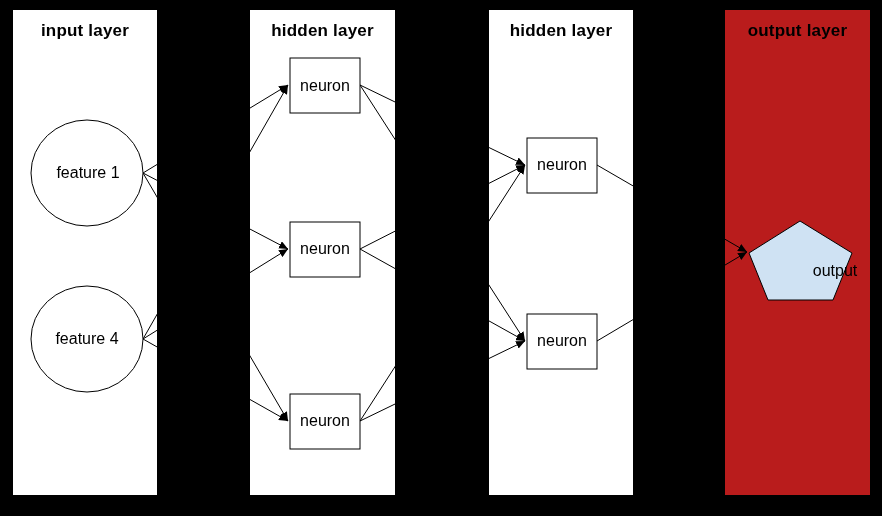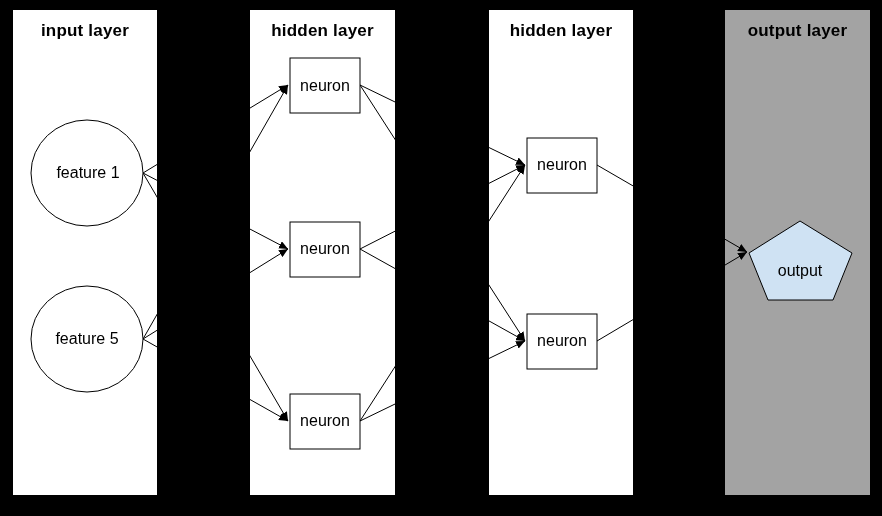--- a/index.html
+++ b/index.html
@@ -17,21 +17,21 @@
   }
   .panel {
     position: absolute;
     top: 10px;
     height: 485px;
     z-index: 1;
   }
   .panel-input  { left: 13px;  width: 144px; background: #ffffff; }
   .panel-h1     { left: 250px; width: 145px; background: #ffffff; }
   .panel-h2     { left: 489px; width: 144px; background: #ffffff; }
-  .panel-output { left: 725px; width: 145px; background: #a3a3a3; }
+  .panel-output { left: 725px; width: 145px; background: #b91c1c; }
   .panel-title {
     text-align: center;
     padding-top: 11px;
     font-weight: 700;
     font-size: 17px;
     color: #000000;
     letter-spacing: 0.2px;
   }
   #net-svg {
     position: absolute;
@@ -49,21 +49,21 @@
     color: #000000;
     white-space: nowrap;
   }
   .lbl-f1  { left: 88px;  top: 173px; }
   .lbl-f2  { left: 87px;  top: 339px; }
   .lbl-n11 { left: 325px; top: 86px;  }
   .lbl-n12 { left: 325px; top: 249px; }
   .lbl-n13 { left: 325px; top: 421px; }
   .lbl-n21 { left: 562px; top: 165px; }
   .lbl-n22 { left: 562px; top: 341px; }
-  .lbl-out { left: 800px; top: 271px; }
+  .lbl-out { left: 835px; top: 271px; }
 </style>
 </head>
 <body>
 
 <div id="canvas">
 
   <div class="panel panel-input">
     <div class="panel-title">input layer</div>
   </div>
   <div class="panel panel-h1">
@@ -112,21 +112,21 @@
       <rect class="shape" x="290" y="58" width="70" height="55" fill="#ffffff"></rect>
       <rect class="shape" x="290" y="222" width="70" height="55" fill="#ffffff"></rect>
       <rect class="shape" x="290" y="394" width="70" height="55" fill="#ffffff"></rect>
       <rect class="shape" x="527" y="138" width="70" height="55" fill="#ffffff"></rect>
       <rect class="shape" x="527" y="314" width="70" height="55" fill="#ffffff"></rect>
       <polygon class="shape" points="800,221 852,253 833,300 768,300 749,253" fill="#cfe2f3"></polygon>
     </g>
   </svg>
 
   <div class="node-label lbl-f1">feature 1</div>
-  <div class="node-label lbl-f2">feature 5</div>
+  <div class="node-label lbl-f2">feature 4</div>
   <div class="node-label lbl-n11">neuron</div>
   <div class="node-label lbl-n12">neuron</div>
   <div class="node-label lbl-n13">neuron</div>
   <div class="node-label lbl-n21">neuron</div>
   <div class="node-label lbl-n22">neuron</div>
   <div class="node-label lbl-out">output</div>
 
 </div>
 
 </body></html>

